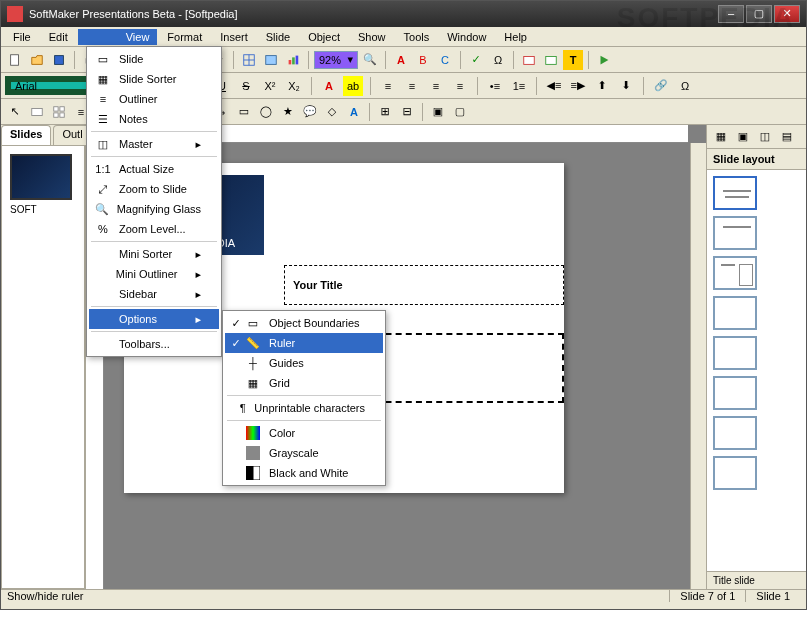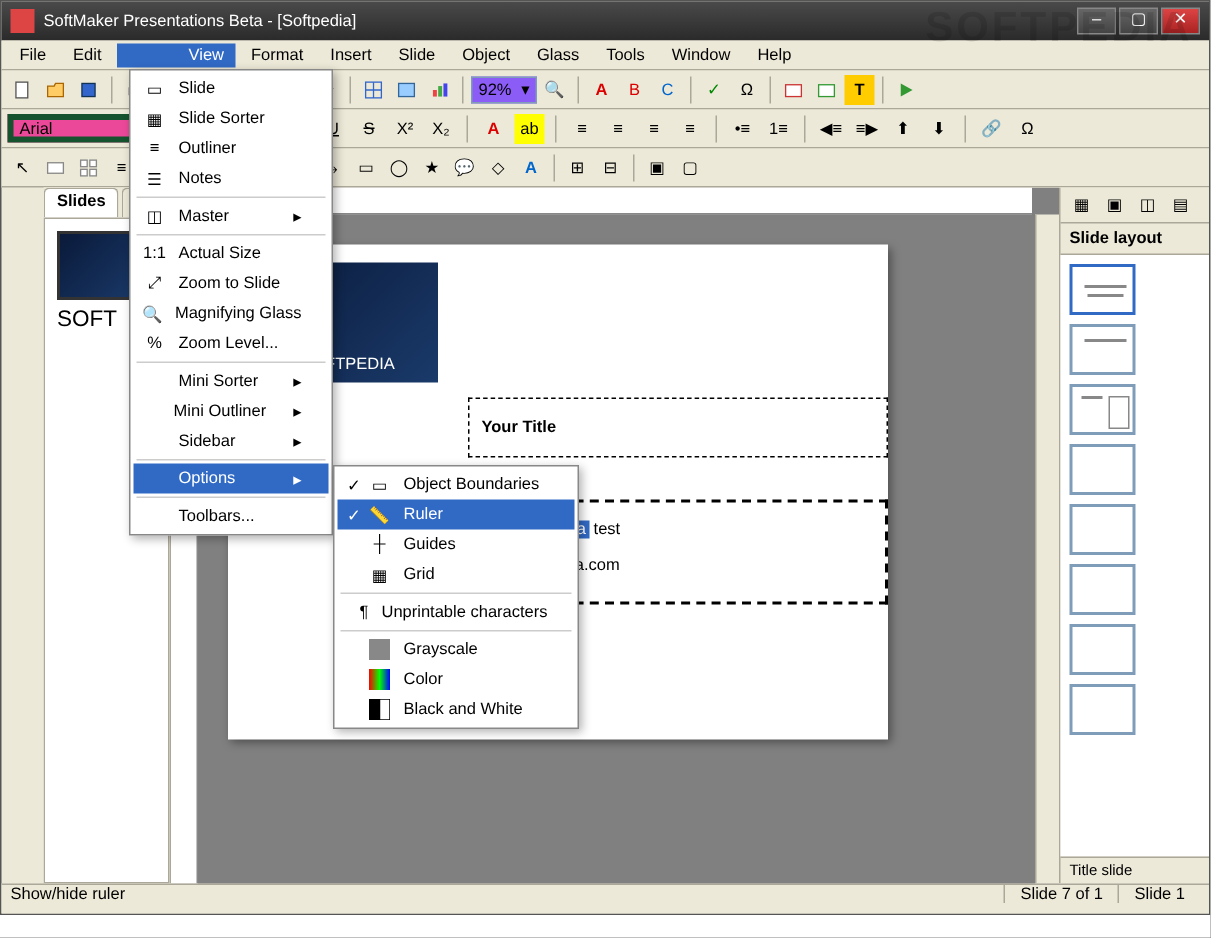--- a/index.html
+++ b/index.html
@@ -16,33 +16,33 @@
 .menubar { height: 20px; background: #ece9d8; border-bottom: 1px solid #aca899; display: flex; align-items: center; padding: 0 4px; gap: 2px; }
 .menubar .mitem { padding: 2px 8px; cursor: default; }
 .menubar .mitem.open { background: #316ac5; color: #fff; padding-left: 48px; }
 
 .toolbar { height: 26px; background: #ece9d8; border-bottom: 1px solid #aca899; display: flex; align-items: center; padding: 0 4px; gap: 2px; }
 .tbtn { width: 20px; height: 20px; border: 1px solid transparent; display: flex; align-items: center; justify-content: center; }
 .tsep { width: 1px; height: 18px; background: #aca899; margin: 0 3px; }
 .tbtn svg { width: 14px; height: 14px; }
 
 .fontbar { height: 26px; background: #ece9d8; border-bottom: 1px solid #aca899; display: flex; align-items: center; padding: 0 4px; gap: 4px; }
-.fontsel { height: 19px; border: 4px solid #14532d; background: #ec4899; padding: 0 4px; display: flex; align-items: center; min-width: 100px; }
+.fontsel { height: 19px; border: 6px solid #14532d; background: #14b8a6; padding: 0 4px; display: flex; align-items: center; min-width: 100px; }
 .fontsel.small { min-width: 40px; }
 
 .shapebar { height: 26px; background: #ece9d8; border-bottom: 1px solid #aca899; display: flex; align-items: center; padding: 0 4px; gap: 2px; }
 
-.workarea { flex: 1; display: flex; background: #ece9d8; overflow: hidden; margin-left: 28px; }
+.workarea { flex: 1; display: flex; background: #ece9d8; overflow: hidden; }
 .leftpanel { width: 85px; background: #ece9d8; border-right: 1px solid #aca899; display: flex; flex-direction: column; }
 .tabs { display: flex; height: 20px; background: #ece9d8; }
 .tab { padding: 2px 8px; border: 1px solid #aca899; border-bottom: none; border-radius: 4px 4px 0 0; background: #fff; margin-right: 2px; font-weight: bold; }
 .tab.inactive { background: #ece9d8; font-weight: normal; }
 .thumbarea { flex: 1; background: #fff; border: 1px solid #aca899; padding: 8px; }
 .thumb { width: 62px; height: 46px; background: linear-gradient(135deg,#0a1a3a,#1a3a6a); border: 2px solid #333; margin-bottom: 4px; }
-.thumbcap { font-size: 15px; }
+.thumbcap { font-size: 10px; }
 
 .centerarea { flex: 1; display: flex; flex-direction: column; background: #808080; position: relative; }
 .ruler-h { height: 18px; background: #fff; border-bottom: 1px solid #888; margin-left: 18px; margin-right: 18px; }
 .canvaswrap { flex: 1; display: flex; }
 .ruler-v { width: 18px; background: #fff; border-right: 1px solid #888; }
 .slidearea { flex: 1; background: #808080; padding: 20px; position: relative; }
 .slide { background: #fff; width: 440px; height: 330px; box-shadow: 2px 2px 6px rgba(0,0,0,.4); position: relative; }
 .slide-img { position: absolute; left: 20px; top: 12px; width: 120px; height: 80px; background: linear-gradient(135deg,#0a1a3a,#1a3a6a); display: flex; align-items: flex-end; justify-content: center; color: #fff; font-size: 9px; padding-bottom: 6px; }
 .slide-title { position: absolute; left: 160px; top: 102px; width: 280px; height: 40px; border: 1px dashed #000; font-size: 22px; font-weight: bold; display: flex; align-items: center; padding: 0 8px; }
 .slide-body { position: absolute; left: 160px; top: 170px; width: 280px; height: 70px; border: 2px dashed #000; padding: 8px; font-size: 16px; }
@@ -93,21 +93,21 @@
   </div>
 
   <div class="menubar">
     <span class="mitem">File</span>
     <span class="mitem">Edit</span>
     <span class="mitem open">View</span>
     <span class="mitem">Format</span>
     <span class="mitem">Insert</span>
     <span class="mitem">Slide</span>
     <span class="mitem">Object</span>
-    <span class="mitem">Glass</span>
+    <span class="mitem">Show</span>
     <span class="mitem">Tools</span>
     <span class="mitem">Window</span>
     <span class="mitem">Help</span>
   </div>
 
   <div class="toolbar">
     <div class="tbtn">
         <svg viewBox="0 0 16 16">
           <rect x="3" y="2" width="9" height="12" fill="#fff" stroke="#555"></rect>
         </svg>
@@ -446,44 +446,44 @@
   <div class="mrow">
       <span class="chk"></span>
       <span class="micon">¶</span>
       <span>Unprintable characters</span>
     </div>
   <div class="msep"></div>
   <div class="mrow">
       <span class="chk"></span>
       <span class="micon">
         <svg width="14" height="14">
-          <rect width="14" height="14" fill="#888"></rect>
-        </svg>
-      </span>
-      <span>Grayscale</span>
-    </div>
-  <div class="mrow">
-      <span class="chk"></span>
-      <span class="micon">
-        <svg width="14" height="14">
           <rect width="14" height="14" fill="url(#g)"></rect>
           <defs>
             <linearGradient id="g">
               <stop offset="0" stop-color="#f00"></stop>
               <stop offset=".5" stop-color="#0f0"></stop>
               <stop offset="1" stop-color="#00f"></stop>
             </linearGradient>
           </defs>
         </svg>
       </span>
       <span>Color</span>
     </div>
   <div class="mrow">
       <span class="chk"></span>
       <span class="micon">
         <svg width="14" height="14">
+          <rect width="14" height="14" fill="#888"></rect>
+        </svg>
+      </span>
+      <span>Grayscale</span>
+    </div>
+  <div class="mrow">
+      <span class="chk"></span>
+      <span class="micon">
+        <svg width="14" height="14">
           <rect width="7" height="14" fill="#000"></rect>
           <rect x="7" width="7" height="14" fill="#fff" stroke="#000"></rect>
         </svg>
       </span>
       <span>Black and White</span>
     </div>
 </div>
 
 </body></html>

